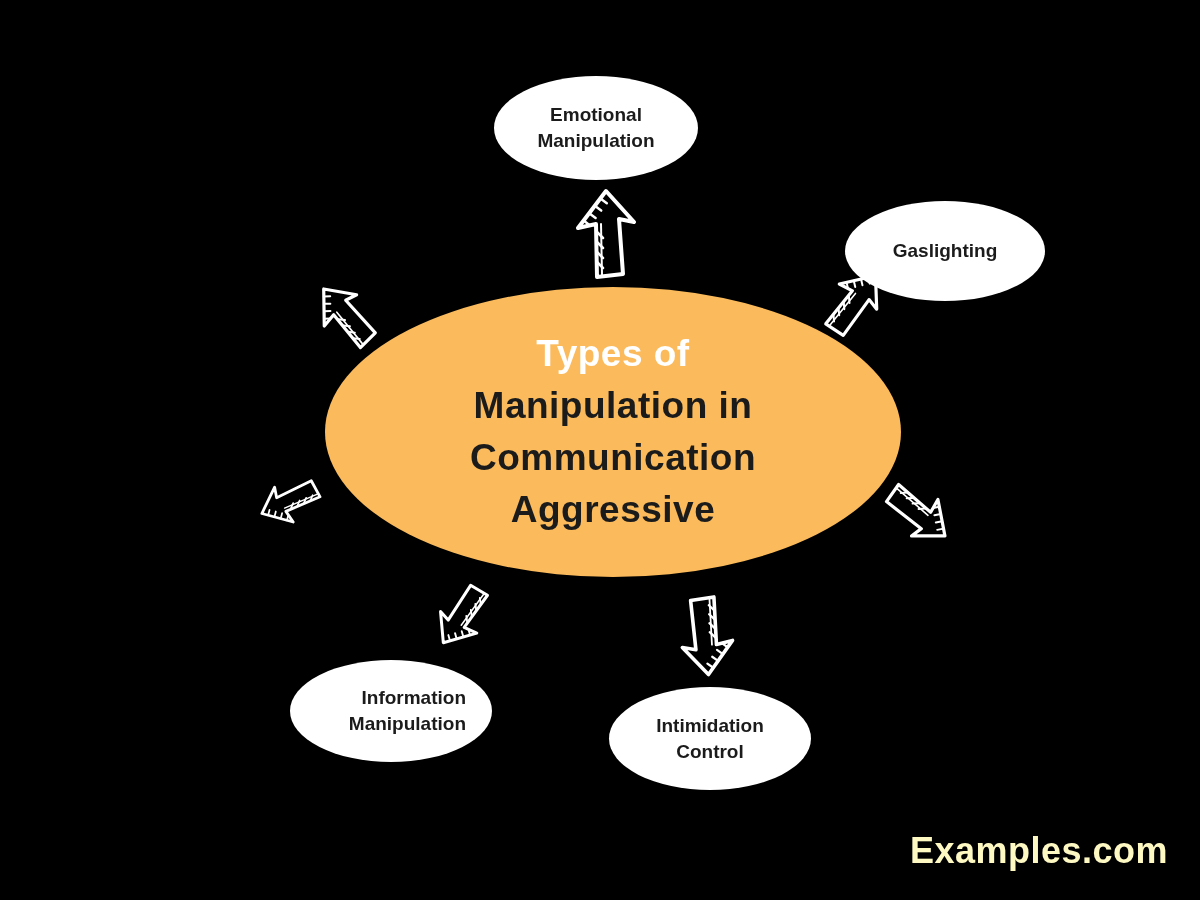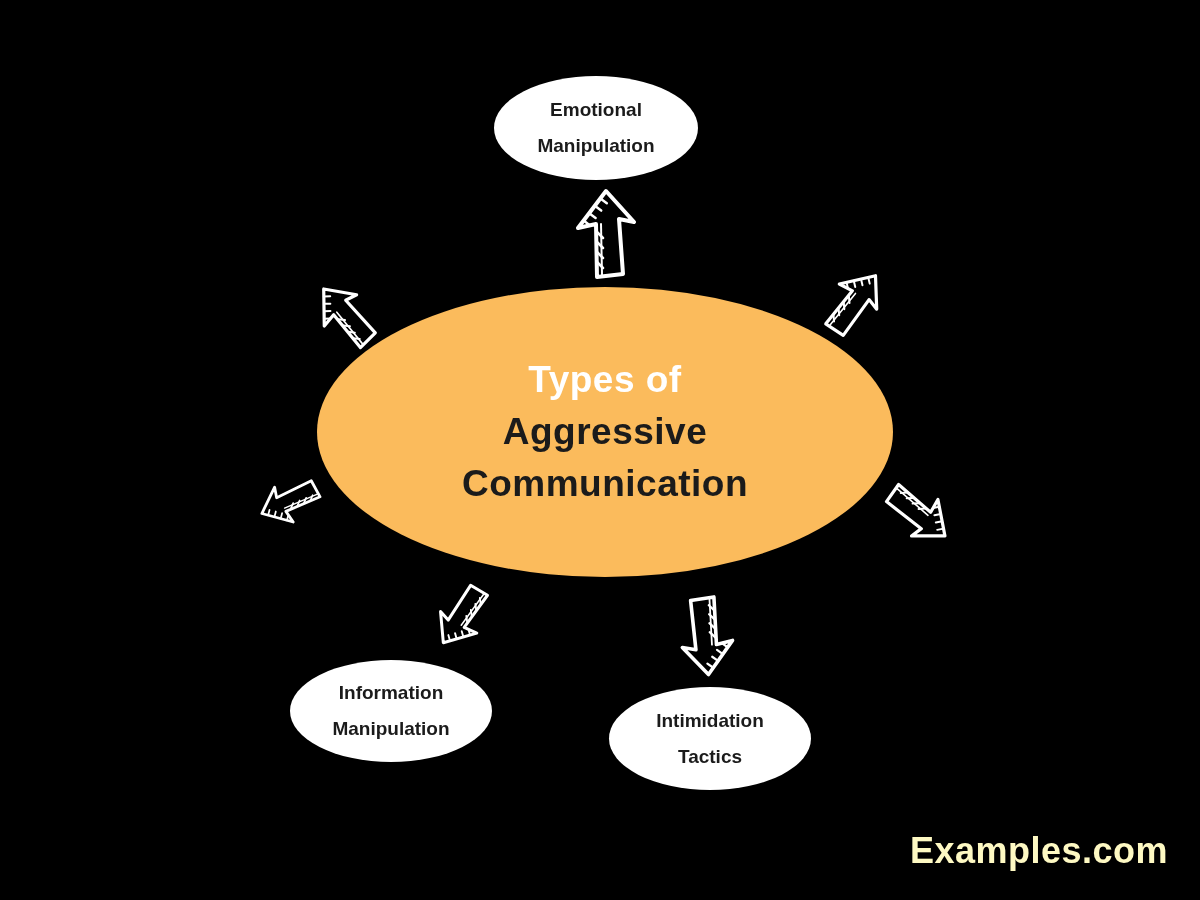--- a/index.html
+++ b/index.html
@@ -1,63 +1,67 @@
 <!DOCTYPE html>
 <html style="--bg: #000000; --center-fill: #FBBB5C; --center-light: #FFFFFF; --center-dark: #1B1B1B; --node-fill: #FFFFFF; --node-text: #1B1B1B;"><head>
 <meta charset="utf-8">
 <style>
   html,body{margin:0;padding:0;background:#000;}
   .canvas{
     position:relative;width:1200px;height:900px;background:var(--bg,#000);
     overflow:hidden;font-family:"Liberation Sans",sans-serif;
   }
   .center-node{
-    position:absolute;left:317px;top:287px;width:576px;height:290px;
+    position:absolute;left:325px;top:287px;width:576px;height:290px;
     background:var(--center-fill,#FBBB5C);border-radius:50%;
     display:flex;flex-direction:column;align-items:center;justify-content:center;
     text-align:center;font-weight:700;
   }
   .center-line{font-size:37px;line-height:52px;color:var(--center-dark,#1B1B1B);letter-spacing:.5px;}
   .center-line.first{color:var(--center-light,#FFFFFF);}
   .node{
     position:absolute;background:var(--node-fill,#FFFFFF);border-radius:50%;
     display:flex;align-items:center;justify-content:center;text-align:center;
-    color:var(--node-text,#1B1B1B);font-weight:700;font-size:19px;line-height:36px;
+    color:var(--node-text,#1B1B1B);font-weight:700;font-size:19px;line-height:26px;
     padding:0;box-sizing:border-box;
   }
   .node .lbl{display:block;width:150px;}
   .arrow{position:absolute;width:70px;height:95px;}
   .arrow svg{display:block;width:100%;height:100%;}
   .brand{
     position:absolute;top:830px;right:32px;color:#fef9c3;font-weight:700;
     font-size:36px;letter-spacing:.5px;
   }
 </style>
 </head>
 <body>
 
 <div class="canvas">
 
   <div class="center-node">
     <div class="center-line first">Types of</div>
+    <div class="center-line">Manipulation in</div>
+    <div class="center-line">Communication</div>
     <div class="center-line">Aggressive</div>
-    <div class="center-line">Communication</div>
   </div>
 
   <div class="node" style="left:494px;top:76px;width:204px;height:104px;">
     <span class="lbl">Emotional Manipulation</span>
   </div>
 
+  <div class="node" style="left:845px;top:201px;width:200px;height:100px;">
+    <span class="lbl">Gaslighting</span>
+  </div>
 
 
   <div class="node" style="left:609px;top:687px;width:202px;height:103px;">
-    <span class="lbl">Intimidation Tactics</span>
+    <span class="lbl">Intimidation Control</span>
   </div>
 
-  <div class="node" style="left:290px;top:660px;width:202px;height:102px;">
+  <div class="node" style="left:290px;top:660px;width:202px;height:102px;text-align:right;">
     <span class="lbl">Information Manipulation</span>
   </div>
 
 
 
   <div class="arrow" style="left:570px;top:188px;transform:rotate(0deg);">
     <svg viewBox="0 0 70 95" fill="none" stroke="#FFFFFF" stroke-linecap="round" stroke-linejoin="round">
       <path d="M36 3 L64 34 L49 31 L53 86 L27 89 L26 36 L8 40 Z" stroke-width="4"></path>
       <path d="M31 36 L32 87" stroke-width="2"></path>
       <path d="M13.6 32.6 L20 37.4 M19.2 25.2 L25.6 30 M24.8 17.8 L31.2 22.6 M30.4 10.4 L36.8 15.2" stroke-width="2.5"></path>

